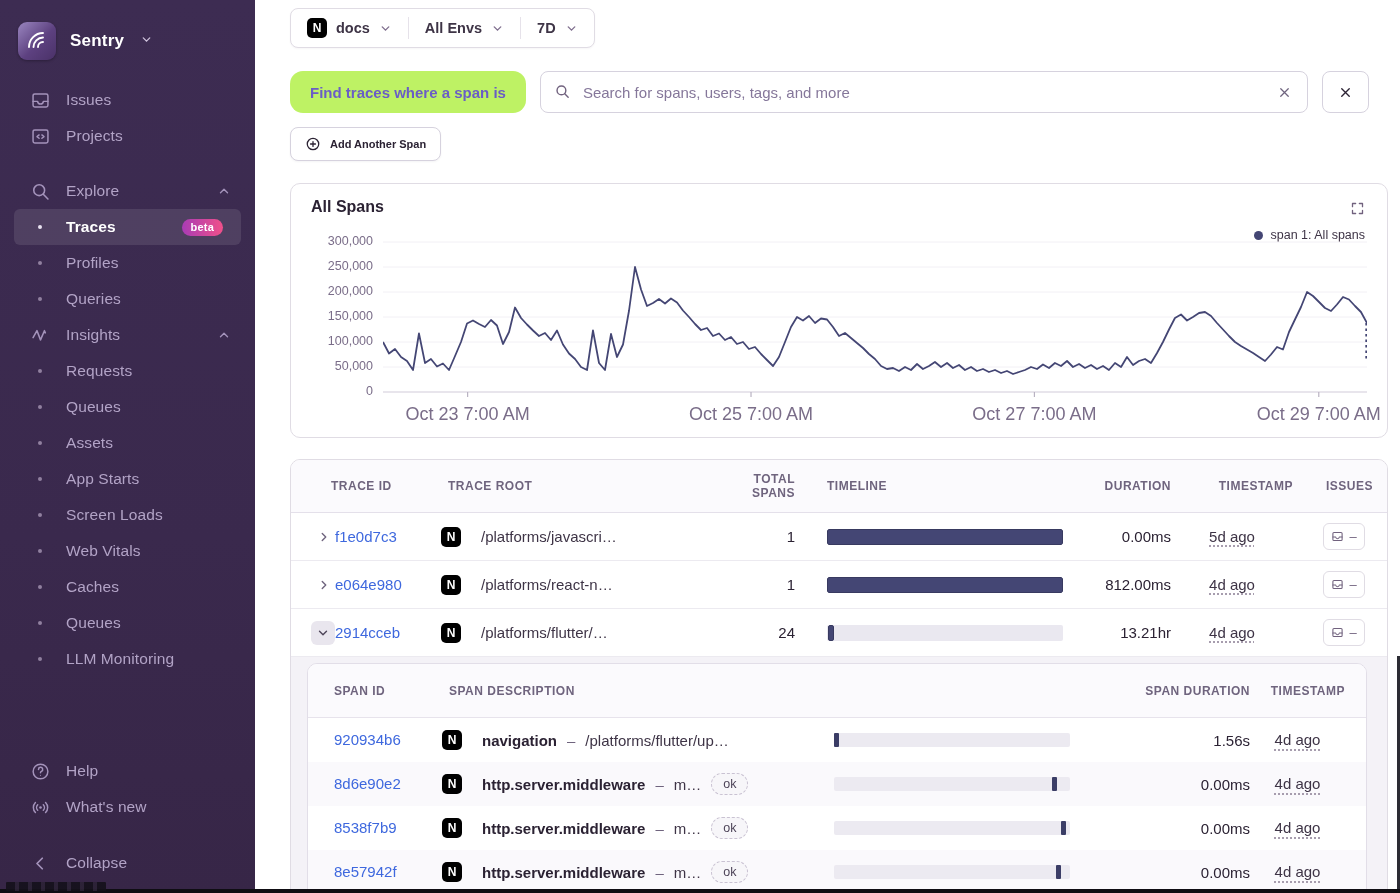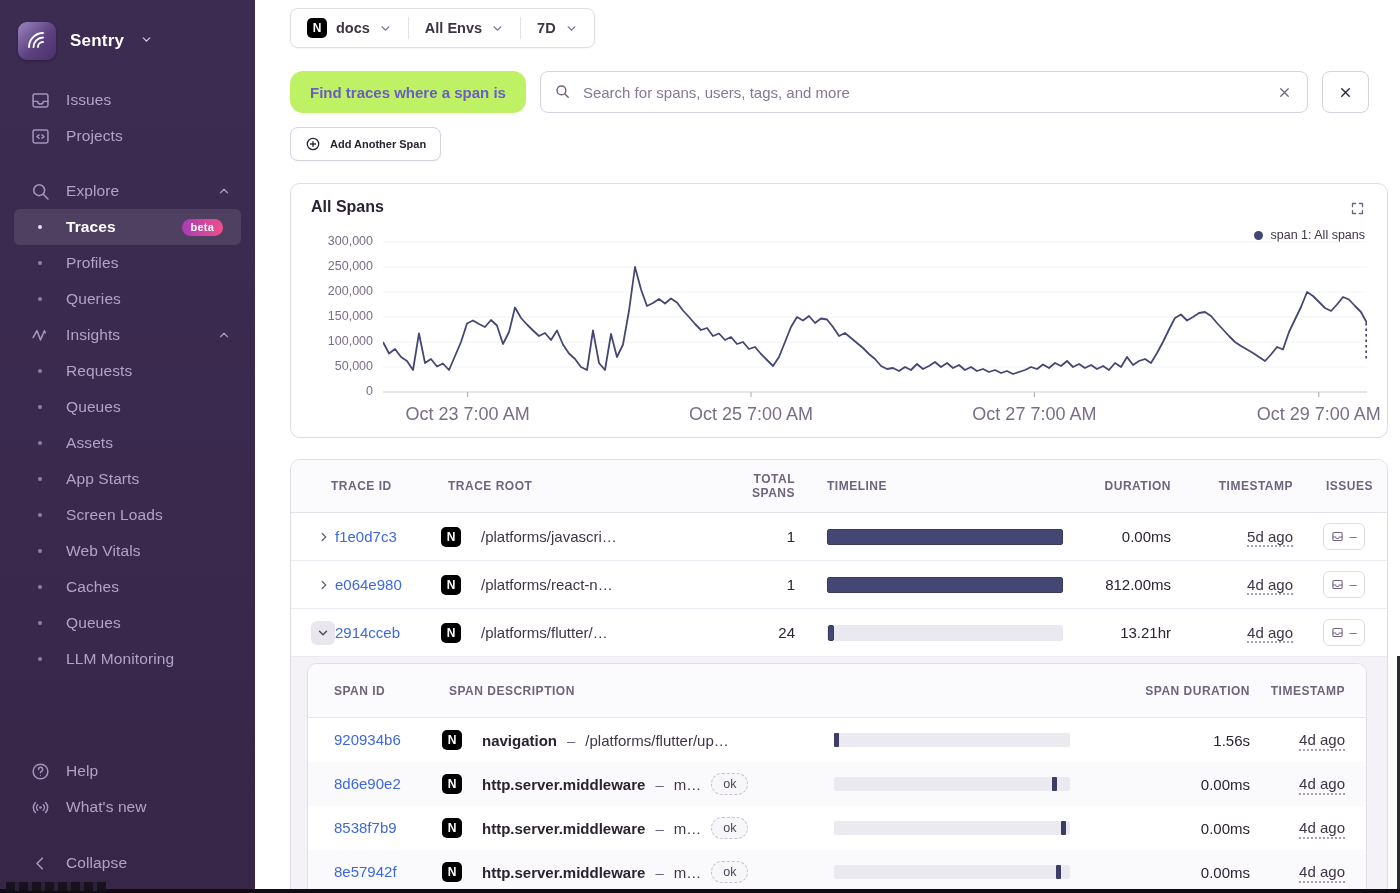--- a/index.html
+++ b/index.html
@@ -85,21 +85,21 @@
   .chev-btn { width:24px; height:24px; margin-left:-6px; border:none; border-radius:6px; background:#e9e6ee; color:#4d4458; cursor:pointer; display:flex; align-items:center; justify-content:center; } .chev-btn svg { width:14px; height:14px; }
   .tlink { color:#3e68de; font-size:15px; text-decoration:none; cursor:pointer; }
   .proj-cell { display:flex; align-items:center; }
   .root-text { font-size:15px; color:#3e3446; white-space:nowrap; overflow:hidden; }
   .num-cell { font-size:15px; color:#2b2233; text-align:right; }
   .timeline-cell { padding:0 4px; }
   .tl-track { position:relative; height:16px; border-radius:2px; background:#eae8f0; overflow:hidden; }
   .tl-track.full { background:none; }
   .tl-bar { position:absolute; top:0; bottom:0; background:#444674; border:1px solid #383a60; border-radius:2px; }
   .dur-cell { font-size:15px; color:#2b2233; text-align:right; }
-  .ts-cell { text-align:right; }
+  .ts-cell { text-align:center; }
   .ts-link { font-size:15px; color:#3e3446; text-decoration:underline dotted 1.5px; text-underline-offset:4px; text-decoration-color:#a79dae; cursor:pointer; }
   .issues-cell { padding-left:30px; }
   .issues-pill { display:flex; align-items:center; gap:5px; width:42px; height:27px; border:1px solid #e0dce4; border-radius:6px; background:#fff; color:#71627e; cursor:pointer; justify-content:center; }
   .issues-pill svg { width:13px; height:13px; }
   .issues-pill .dash { font-size:13px; color:#71627e; line-height:1; }
 
   
   .expanded-area { background:#f4f2f7; padding:6px 20px 0 16px; height:234px; }
   .span-panel { background:#fff; border:1px solid #e2deE8; border:1px solid #e2dee8; border-radius:10px 10px 0 0; overflow:hidden; height:100%; }
   .s-head { display:grid; grid-template-columns:134px 376px 16px 236px 180px 95px 25px; align-items:center; height:54px; background:#fbfafd; border-bottom:1px solid #e7e3ec; }

